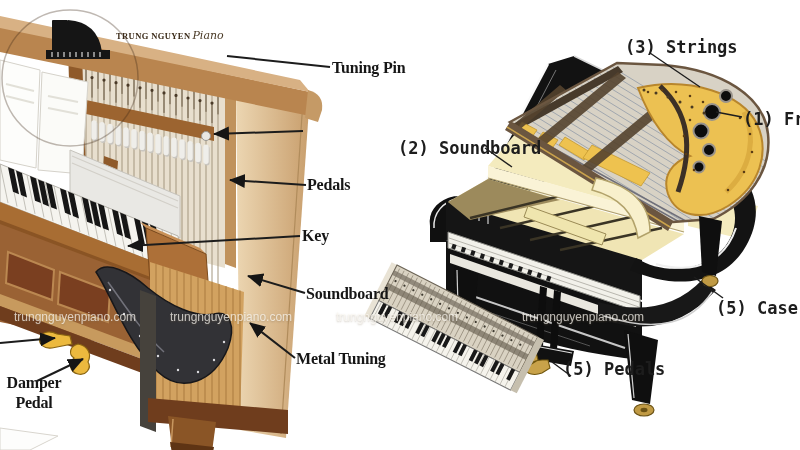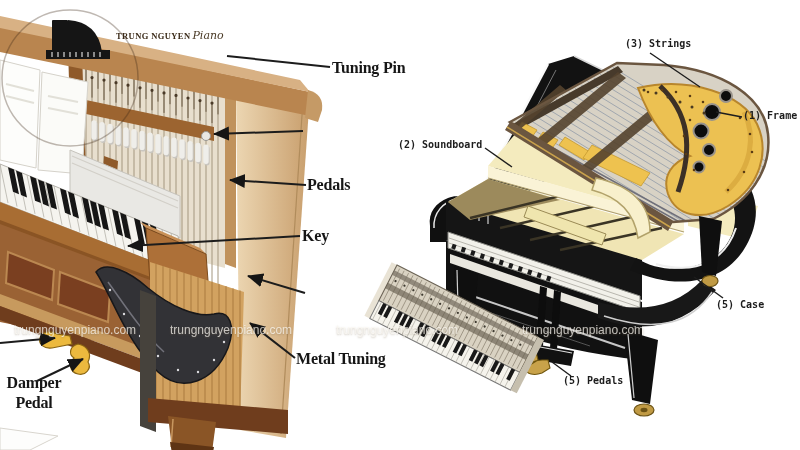--- a/index.html
+++ b/index.html
@@ -2,24 +2,24 @@
 <html><head>
 <meta charset="utf-8">
 <style>
   html,body{margin:0;padding:0;background:#fff;}
   #stage{position:relative;width:800px;height:450px;background:#ffffff;overflow:hidden;
          font-family:"Liberation Sans",sans-serif;}
   #stage svg{position:absolute;left:0;top:0;}
   .lblL{position:absolute;font-family:Liberation Serif, serif;font-weight:bold;
         font-size:16px;color:#161616;letter-spacing:-0.2px;white-space:nowrap;line-height:1.1;}
   .lblR{position:absolute;font-family:"DejaVu Sans Mono",monospace;font-weight:bold;
-        font-size:10px;color:#1d1d1d;white-space:nowrap;line-height:1.1;}
+        font-size:17px;color:#1d1d1d;white-space:nowrap;line-height:1.1;}
   .wm{position:absolute;font-family:"Liberation Sans",sans-serif;font-size:12px;
       color:rgba(252,250,244,0.72);text-shadow:0 1px 2px rgba(120,105,80,0.38);
-      white-space:nowrap;pointer-events:none;margin-top:13px;}
+      white-space:nowrap;pointer-events:none;}
   #damper-label{white-space:normal;width:72px;text-align:center;line-height:1.25;}
   .logo{position:absolute;left:116px;top:25px;white-space:nowrap;}
   .logo .b{font-family:"Liberation Serif",serif;font-weight:bold;font-size:8.5px;
            letter-spacing:0.4px;color:#3a2a18;}
   .logo .s{font-family:"DejaVu Serif",serif;font-style:italic;font-size:11px;
            color:#4a3a26;margin-left:2px;}
 </style>
 </head>
 <body>
 
@@ -219,28 +219,29 @@
     <path d="M742,117 L716,112"></path>
     <path d="M485,148 L512,167"></path>
     <path d="M723,298 L694,277"></path>
     <path d="M571,376 L552,362"></path>
   </g>
 </svg>
 
 <div class="lblL" style="left:332px;top:59px">Tuning Pin</div>
 <div class="lblL" style="left:307px;top:176px">Pedals</div>
 <div class="lblL" style="left:302px;top:227px">Key</div>
+<div class="lblL" style="left:306px;top:285px">Soundboard</div>
 <div class="lblL" style="left:296px;top:350px">Metal Tuning</div>
 <div class="lblL" id="damper-label" style="left:-2px;top:373px">Damper Pedal</div>
 
 <div class="lblR" style="left:625px;top:38px">(3) Strings</div>
 <div class="lblR" style="left:743px;top:110px">(1) Frame</div>
 <div class="lblR" style="left:398px;top:139px">(2) Soundboard</div>
 <div class="lblR" style="left:716px;top:299px">(5) Case</div>
-<div class="lblR" style="left:563px;top:375px">(5) Pedals</div>
+<div class="lblR" style="left:563px;top:360px">(5) Pedals</div>
 
 <div class="logo">
   <span class="b">TRUNG NGUYEN</span><span class="s">Piano</span>
 </div>
 
 <span class="wm" style="left:14px;top:310px">trungnguyenpiano.com</span>
 <span class="wm" style="left:170px;top:310px">trungnguyenpiano.com</span>
 <span class="wm" style="left:336px;top:310px">trungnguyenpiano.com</span>
 <span class="wm" style="left:522px;top:310px">trungnguyenpiano.com</span>
 

